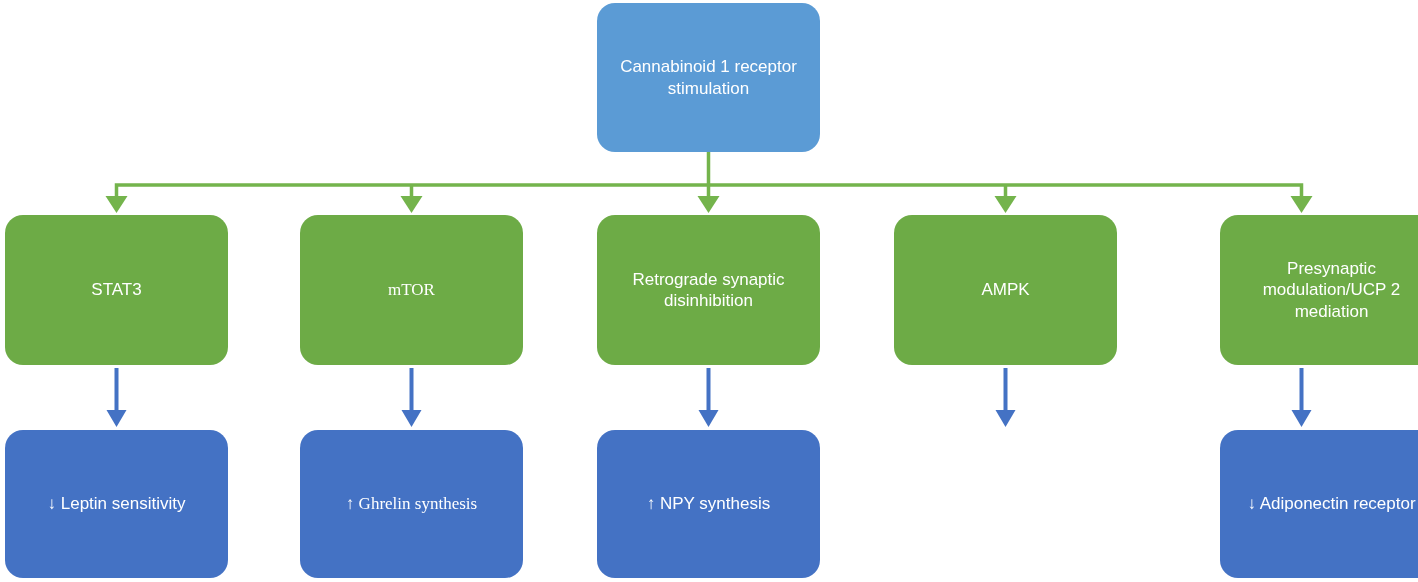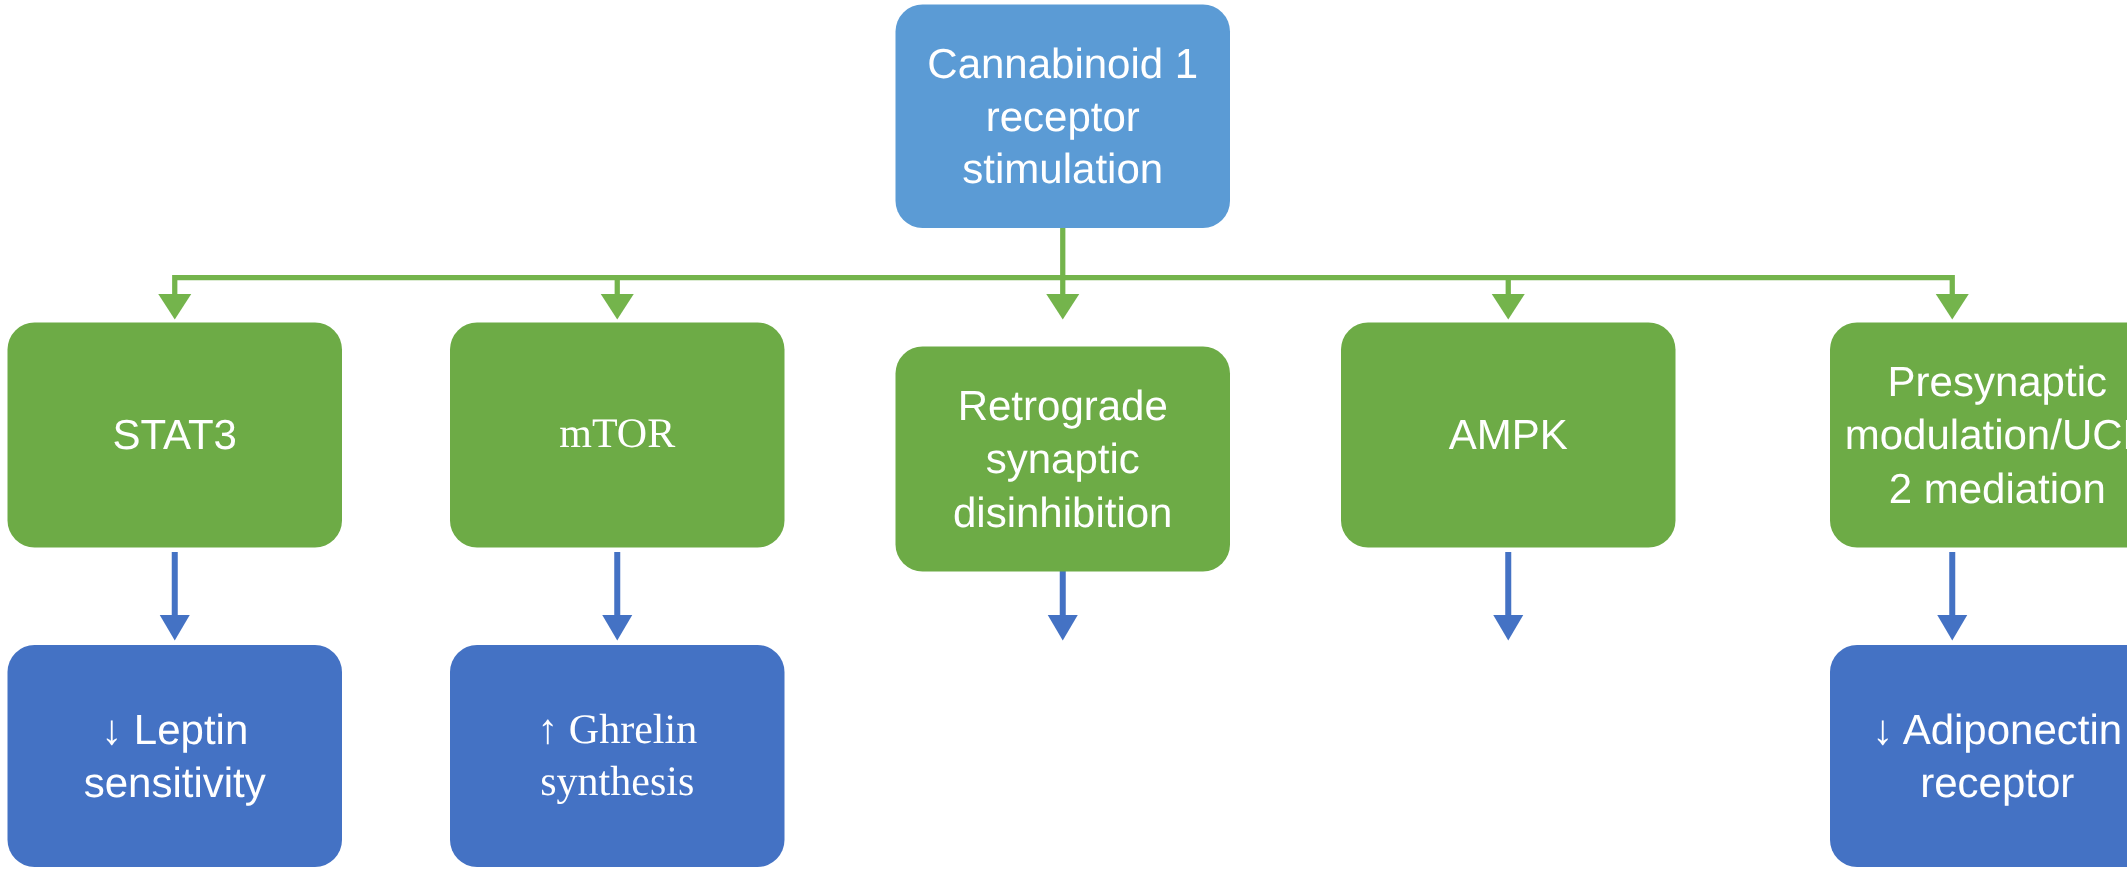--- a/index.html
+++ b/index.html
@@ -25,21 +25,21 @@
   }
   .node {
     position: absolute;
     width: 223px;
     border-radius: 18px;
     display: flex;
     align-items: center;
     justify-content: center;
     text-align: center;
     color: var(--text, #ffffff);
-    font-size: 28px;
+    font-size: 17px;
     line-height: 1.26;
     padding: 8px 12px;
     box-sizing: border-box;
   }
   .root-node {
     left: 597px;
     top: 3px;
     height: 149px;
     background: var(--root-fill, #5b9bd5);
   }
@@ -48,21 +48,21 @@
     height: 150px;
     background: var(--mediator-fill, #6dab46);
   }
   .outcome-node {
     top: 430px;
     height: 148px;
     background: var(--outcome-fill, #4472c4);
   }
   .c1 { left: 5px; }
   .c2 { left: 300px; font-family: Liberation Serif, serif; }
-  .c3 { left: 597px; margin-top: 16px; }
+  .c3 { left: 597px; }
   .c4 { left: 894px; }
   .c5 { left: 1220px; }
   .green-stroke { stroke: var(--green-connector, #74b44c); fill: none; }
   .green-fill   { fill: var(--green-connector, #74b44c); stroke: none; }
   .blue-stroke  { stroke: var(--blue-connector, #4472c4); fill: none; }
   .blue-fill    { fill: var(--blue-connector, #4472c4); stroke: none; }
 </style>
 </head>
 <body>
 
@@ -108,17 +108,20 @@
   <div class="node mediator-node c5">
     <span>Presynaptic modulation/UCP 2 mediation</span>
   </div>
 
   <div class="node outcome-node c1">
     <span>↓ Leptin sensitivity</span>
   </div>
   <div class="node outcome-node c2">
     <span>↑ Ghrelin synthesis</span>
   </div>
+  <div class="node outcome-node c3">
+    <span>↑ NPY synthesis</span>
+  </div>
   <div class="node outcome-node c5">
     <span>↓ Adiponectin receptor</span>
   </div>
 
 </div>
 
 </body></html>

